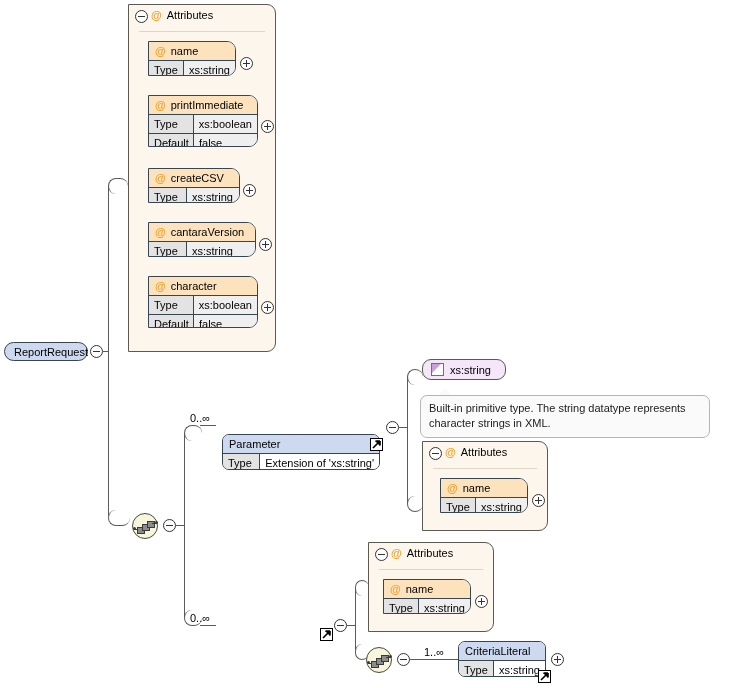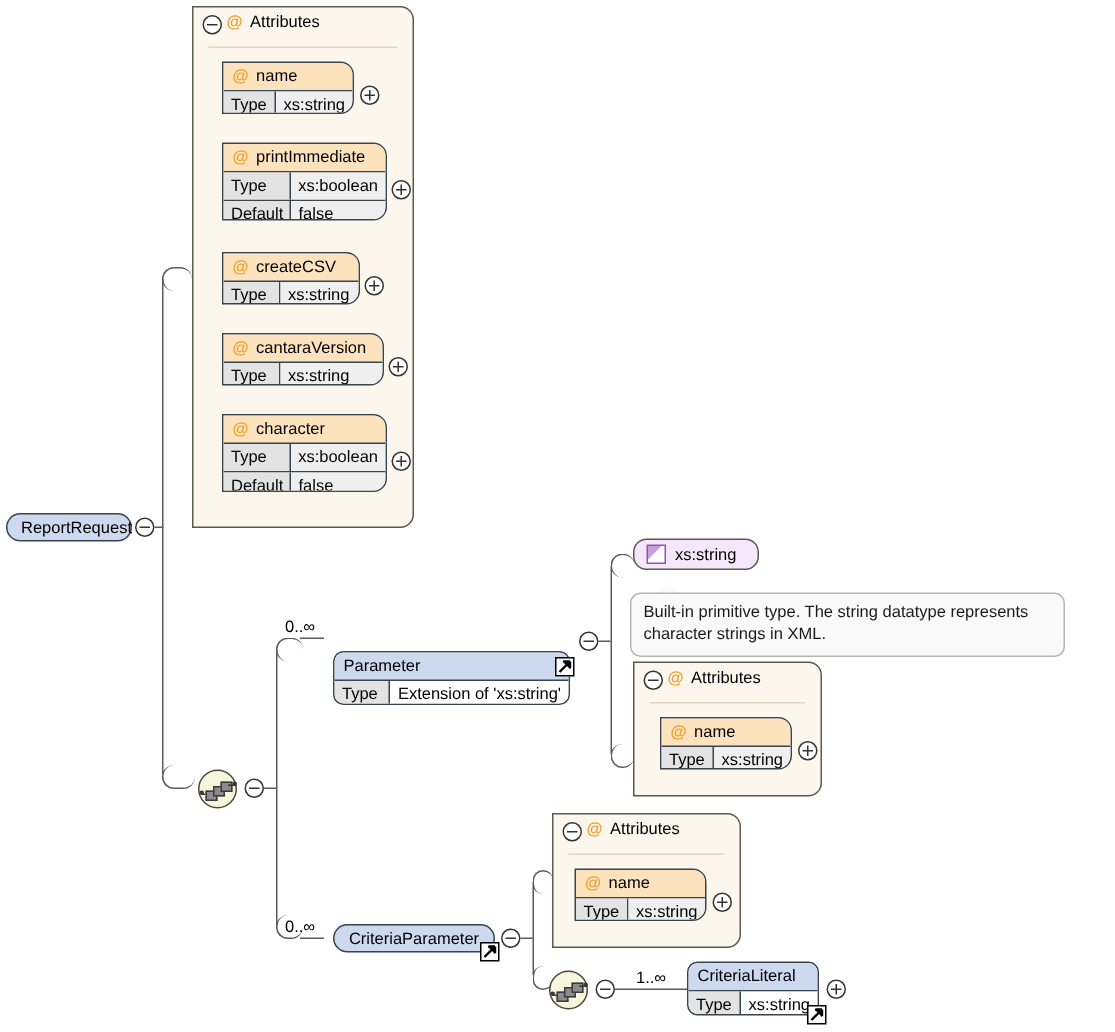--- a/index.html
+++ b/index.html
@@ -399,21 +399,20 @@
       <span class="at-sign">@</span>
       <span>name</span>
     </div>
     <div class="attr-row last">
       <div class="attr-k" style="width:38px;">Type</div>
       <div class="attr-v">xs:string</div>
     </div>
   </div>
   <div class="pm plus" style="left:532px;top:494px;"></div>
 
-  <div class="pill" style="left:222px;top:616px;width:108px;height:19px;">CriteriaParameter</div>
   <div class="refarrow" style="left:320px;top:628px;">
     <svg width="11" height="11" viewBox="0 0 11 11">
       <path d="M2 9 L9 2 M9 2 L4.5 2 M9 2 L9 6.5" stroke="#000" stroke-width="1.6" fill="none"></path>
       <path d="M9 2 L4 2 L9 7 Z" fill="#000"></path>
     </svg>
   </div>
   <div class="pm" style="left:334px;top:619px;"></div>
   <div class="ln lnh" style="left:347px;top:625px;width:8px;"></div>
 
   <div class="ln lnv" style="left:355px;top:588px;height:62px;"></div>

